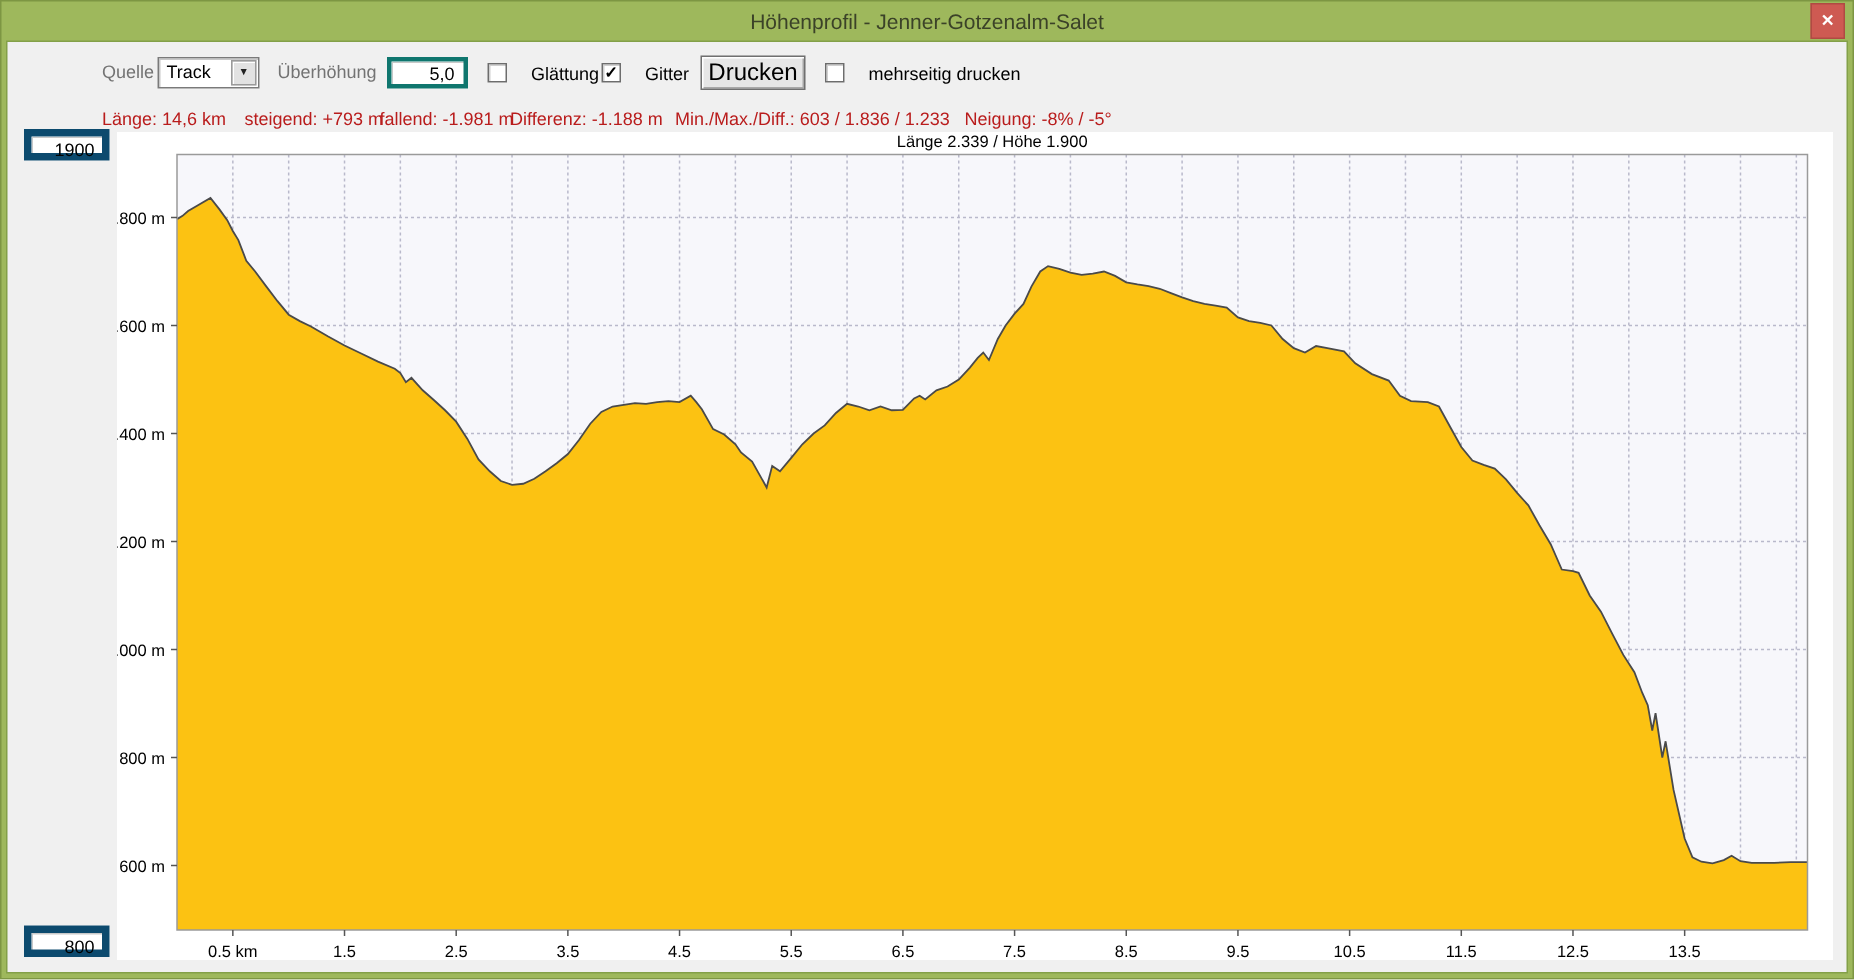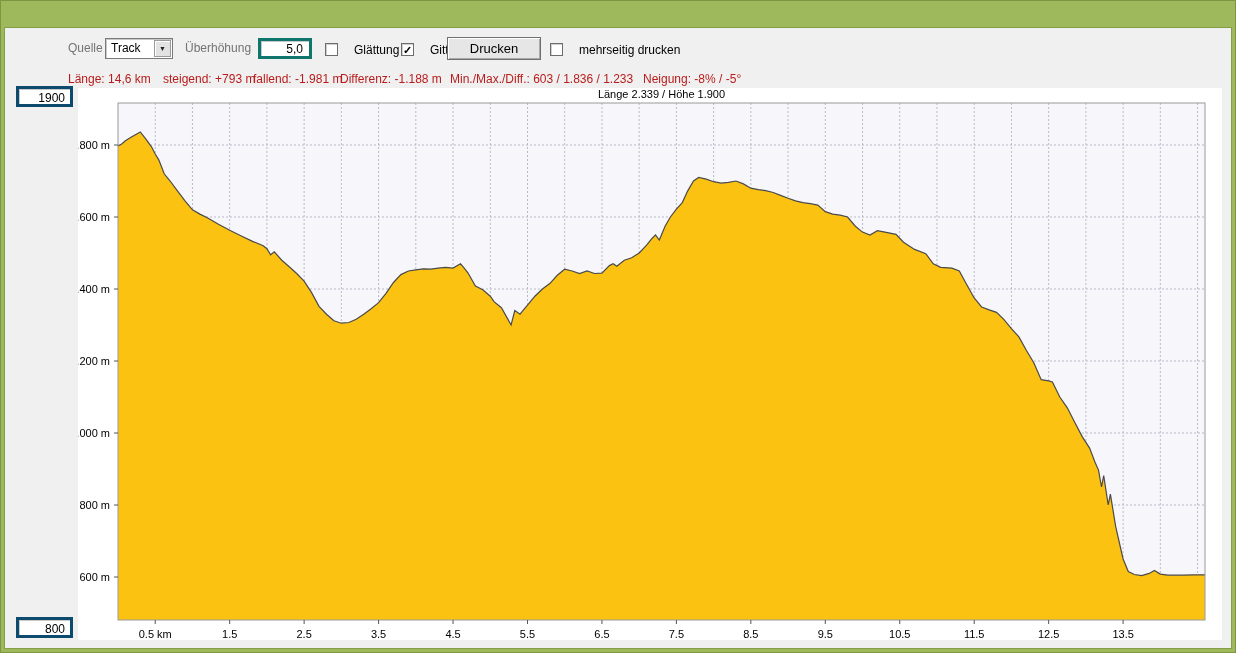--- a/index.html
+++ b/index.html
@@ -50,50 +50,54 @@
   }
   .checkwrap { position:absolute; height:14px; cursor:pointer; }
   .checkbox {
     display:inline-block; width:13px; height:13px; vertical-align:middle;
     background:#fff; border:1px solid #6d6d6d;
     box-shadow: inset 1px 1px 0 #d0d0d0;
     font-size:11px; font-weight:bold; line-height:12px; text-align:center; color:#000;
   }
   .checklabel { display:inline-block; vertical-align:middle; font-size:12px; margin-left:16px; }
   .push-btn {
-    position:absolute; left:442px; top:9px; width:94px; height:23px;
+    position:absolute; left:462px; top:9px; width:70px; height:23px;
     background:#e6e6e6; border:1px solid #707070;
     box-shadow: inset 1px 1px 0 #ffffff, inset -1px -1px 0 #a8a8a8;
-    font-size:13px; text-align:center; line-height:21px; cursor:pointer;
+    font-size:16px; text-align:center; line-height:21px; cursor:pointer;
   }
 
   
   .stat { position:absolute; top:44px; font-size:12px; color:#b91c1c; white-space:nowrap; }
 
   
   .scale-input {
     position:absolute; left:11px; width:57px; height:21px;
-    background:#fff; border:3px solid #0c4a6e;
+    background:#fff; border:5px solid #0c4a6e;
     box-shadow: inset 1px 1px 0 #c8c8c8;
     font-size:12px; text-align:right; padding-right:5px; line-height:19px;
   }
 
   
   .chart-panel {
     position:absolute; left:73px; top:60px; width:1144px; height:552px;
     background:#ffffff;
   }
   .chart-panel svg { display:block; }
   svg text { font-family:"Liberation Sans", sans-serif; }
 </style>
 </head>
 <body>
 
 <div class="window">
 
+  <div class="titlebar">
+    <span>Höhenprofil - Jenner-Gotzenalm-Salet</span>
+    <span class="close-btn"><span>✕</span></span>
+  </div>
 
   <div class="client">
 
     <span class="lbl" style="left:63px; top:13px;">Quelle</span>
     <div class="combo">
       <span class="val">Track</span>
       <span class="drop">▼</span>
     </div>
     <span class="lbl" style="left:180px; top:13px;">Überhöhung</span>
     <input class="tb-input" style="left: 253px; top: 10px; width: 54px; height: 21px;" value="5,0">

